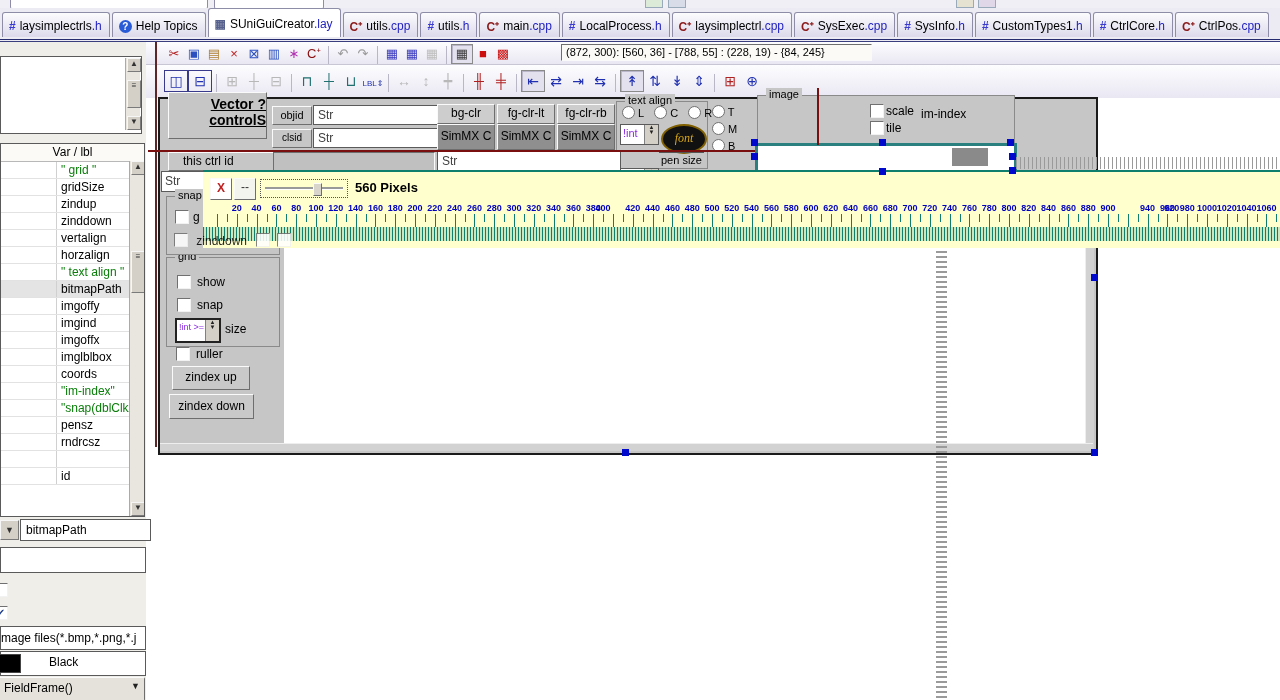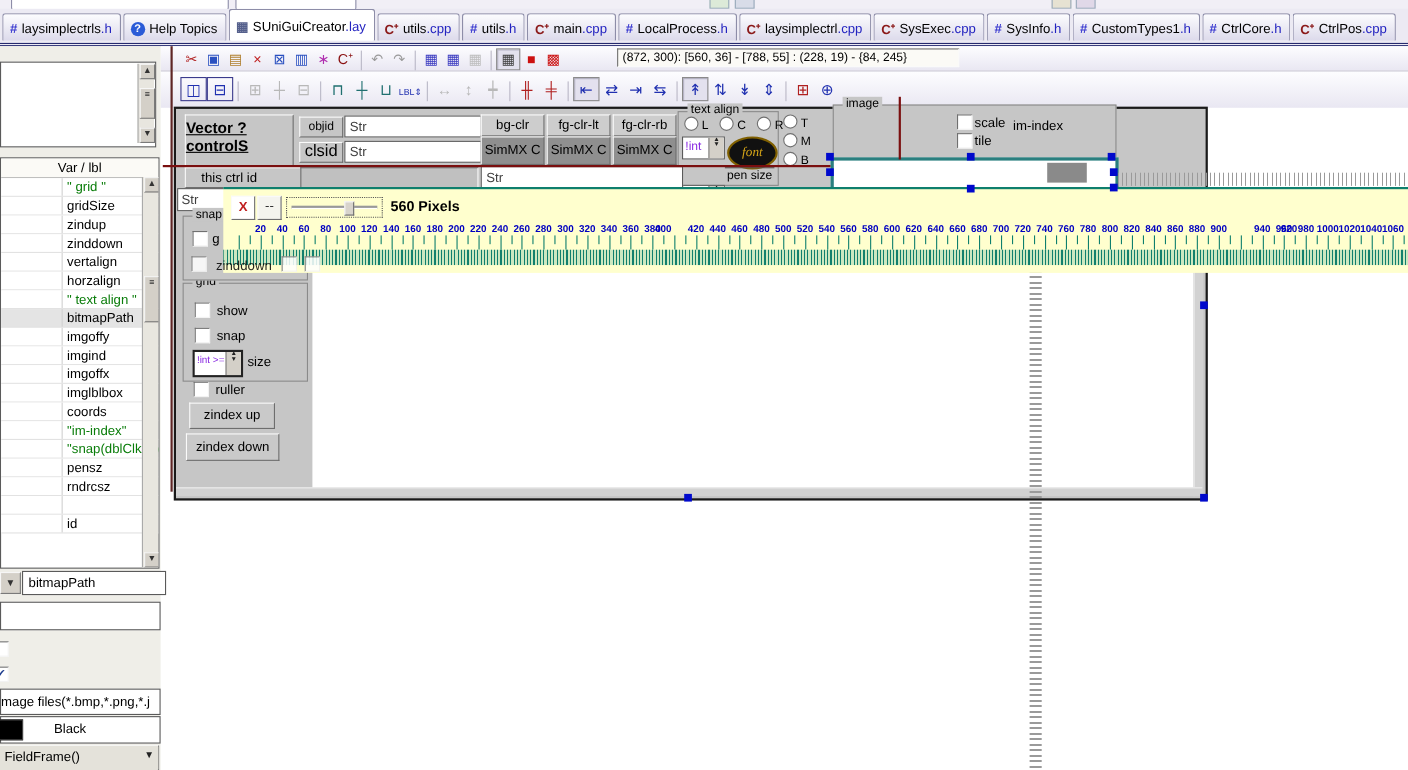--- a/index.html
+++ b/index.html
@@ -188,28 +188,28 @@
   <div class="abs" style="left:155px;top:42px;width:2px;height:405px;background:#5e2626;z-index:3"></div>
 
   <div class="abs" style="left:158px;top:97px;width:936px;height:354px;border:2px solid #1a1a1a;background:#c6c6c6"></div>
 
   <div class="abs" style="left:284px;top:170px;width:801px;height:274px;background:#fff"></div>
 
   <div class="abs" style="left:1085px;top:170px;width:8px;height:281px;background:#d2d2d2;border-left:1px solid #eee"></div>
 
   <div class="abs" style="left:160px;top:443px;width:933px;height:7px;background:#d2d2d2;border-top:1px solid #eee"></div>
 
-  <div class="abs bout" style="left:168px;top:104px;width:97px;height:45px;background:#c6c6c6;text-align:left">
+  <div class="abs bout" style="left:168px;top:92px;width:97px;height:45px;background:#c6c6c6;text-align:right">
     <div style="font-weight:bold;text-decoration:underline;font-size:14px;margin-top:3px">Vector ?</div>
     <div style="font-weight:bold;text-decoration:underline;font-size:14px">controlS</div>
   </div>
 
   <div class="abs bout" style="left:272px;top:106px;width:38px;height:17px;background:#c6c6c6;text-align:center;font-size:11px;line-height:16px">objid</div>
   <div class="field abs purple" style="left:313px;top:105px;width:119px;height:18px;line-height:18px;padding-left:4px">Str</div>
-  <div class="abs bout" style="left:272px;top:129px;width:38px;height:17px;background:#c6c6c6;text-align:center;font-size:15px;line-height:16px">clsid</div>
+  <div class="abs bout" style="left:272px;top:129px;width:38px;height:17px;background:#c6c6c6;text-align:center;font-size:10px;line-height:16px">clsid</div>
   <div class="field abs purple" style="left:313px;top:128px;width:119px;height:18px;line-height:18px;padding-left:4px">Str</div>
 
   <div id="colorbtns">
       <div class="abs bout" style="left: 437px; top: 104px; width: 56px; height: 18px; background: rgb(205, 205, 205); text-align: center; font-size: 12px; line-height: 17px;">bg-clr</div>
       <div class="abs bout" style="left: 437px; top: 124px; width: 56px; height: 24px; background: rgb(143, 143, 143); text-align: center; font-size: 12px; line-height: 23px; overflow: hidden; white-space: nowrap;">SimMX C</div>
       <div class="abs bout" style="left: 497px; top: 104px; width: 56px; height: 18px; background: rgb(205, 205, 205); text-align: center; font-size: 12px; line-height: 17px;">fg-clr-lt</div>
       <div class="abs bout" style="left: 497px; top: 124px; width: 56px; height: 24px; background: rgb(143, 143, 143); text-align: center; font-size: 12px; line-height: 23px; overflow: hidden; white-space: nowrap;">SimMX C</div>
       <div class="abs bout" style="left: 557px; top: 104px; width: 56px; height: 18px; background: rgb(205, 205, 205); text-align: center; font-size: 12px; line-height: 17px;">fg-clr-rb</div>
       <div class="abs bout" style="left: 557px; top: 124px; width: 56px; height: 24px; background: rgb(143, 143, 143); text-align: center; font-size: 12px; line-height: 23px; overflow: hidden; white-space: nowrap;">SimMX C</div>
     </div>

